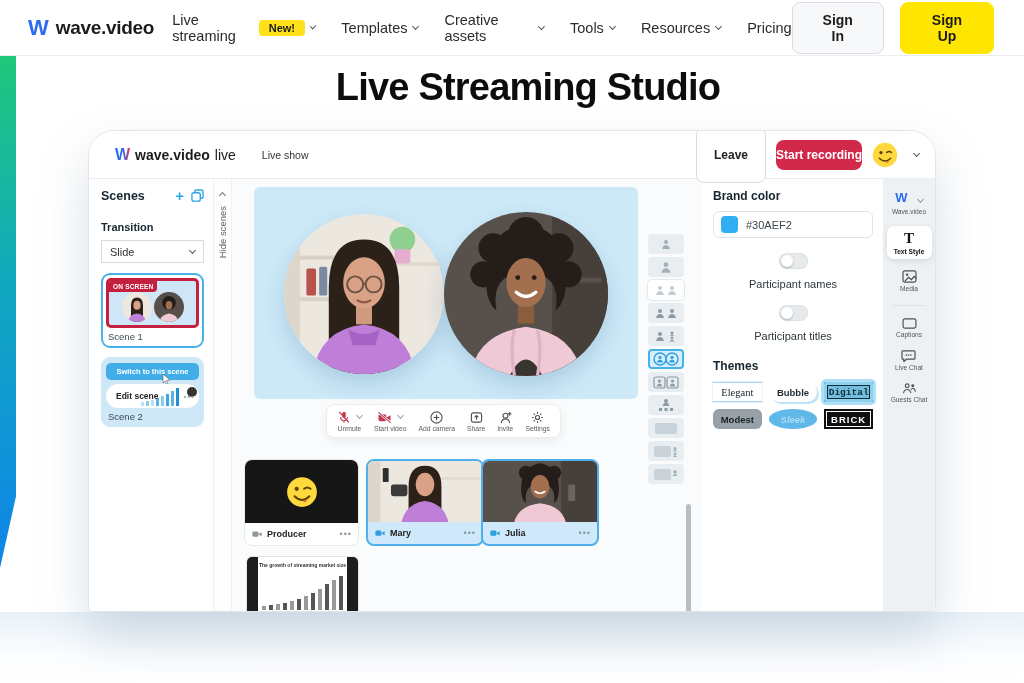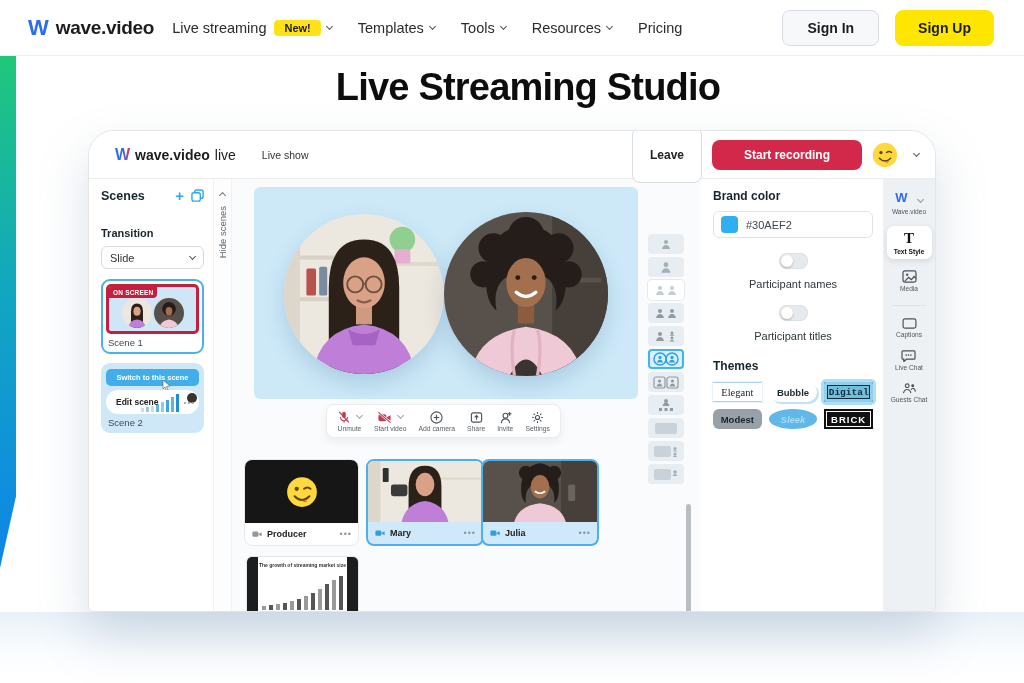--- a/index.html
+++ b/index.html
@@ -42,32 +42,32 @@
   .s-wlogo { font-weight:900; font-size:16px;
     background:linear-gradient(90deg,#2b6cf0 55%,#e2344d 100%);
     -webkit-background-clip:text; background-clip:text; -webkit-text-fill-color:transparent; }
   .s-brand { font-weight:800; font-size:14px; color:#1c1c1c; }
   .s-brand-lite { font-weight:400; font-size:14px; color:#1c1c1c; }
   .s-show { margin-left:26px; font-size:10.5px; color:#333; }
   .s-topright { margin-left:auto; margin-right:16px; display:flex; align-items:center; gap:10px; }
   .btn-leave { background:#fff; border:1px solid #d9dde1; border-radius:8px;
     font-weight:700; font-size:12px; color:#222; padding:20px 17px; cursor:pointer; }
   .btn-rec { background:#d2294b; border:none; border-radius:8px;
-    font-weight:700; font-size:12px; color:#fff; padding:8px 32px; cursor:pointer; }
+    font-weight:700; font-size:12px; color:#fff; padding:8px 0; cursor:pointer; }
   .s-body { position:absolute; left:0; top:48px; right:0; bottom:0; background:#fafbfc; }
 
   
   .scenes { position:absolute; left:0; top:48px; bottom:0; width:125px; background:#fff;
     border-right:1px solid #eef0f2; padding:9px 9px 0 12px; }
   .scenes-head { display:flex; align-items:center; }
   .scenes-title { font-weight:800; font-size:12.5px; color:#16262e; }
   .scn-ico { margin-left:auto; color:#2fa7ea; display:flex; gap:7px; align-items:center; }
   .plus { font-size:15px; font-weight:700; line-height:1; cursor:pointer; }
-  .lbl-sm { font-weight:700; font-size:11px; color:#16262e; margin-top:24px; }
-  .sel { margin-top:7px; width:100%; height:23px; border:1px solid #d7dce0; border-radius:6px;
+  .lbl-sm { font-weight:700; font-size:11px; color:#16262e; margin-top:18px; }
+  .sel { margin-top:7px; width:100%; height:23px; border:1px solid #d7dce0; border-radius:0;
     background:#fff; display:flex; align-items:center; padding:0 8px; font-size:11px; color:#333; cursor:pointer; }
   .sel .cv { margin-left:auto; }
   .scene1 { margin-top:10px; border:2px solid #49b2e9; border-radius:9px; background:#fff;
     padding:3px 3px 1px 3px; cursor:pointer; }
   .scene1-thumb { position:relative; height:50px; border:3px solid #c41f3e; border-radius:5px;
     background:#cfe6f6; overflow:hidden; display:flex; align-items:center; justify-content:center; gap:2px; }
   .onscreen { position:absolute; top:0; left:0; background:#c41f3e; color:#fff;
     font-size:6.5px; font-weight:800; padding:2px 4px; border-radius:0 0 4px 0; letter-spacing:.2px; }
   .mini-circ { width:30px; height:30px; border-radius:50%; overflow:hidden; background:#e8e2da; margin-top:8px; }
   .scene-label { font-size:9.5px; color:#3c4a52; padding:3px 2px; }
@@ -196,20 +196,24 @@
     <span class="navitem">
       <span>Live streaming</span>
       <span class="badge-new">New!</span>
       <span class="cv"></span>
     </span>
     <span class="navitem">
       <span>Templates</span>
       <span class="cv"></span>
     </span>
     <span class="navitem">
+      <span>Creative assets</span>
+      <span class="cv"></span>
+    </span>
+    <span class="navitem">
       <span>Tools</span>
       <span class="cv"></span>
     </span>
     <span class="navitem">
       <span>Resources</span>
       <span class="cv"></span>
     </span>
     <span class="navitem">
       <span>Pricing</span>
     </span>

